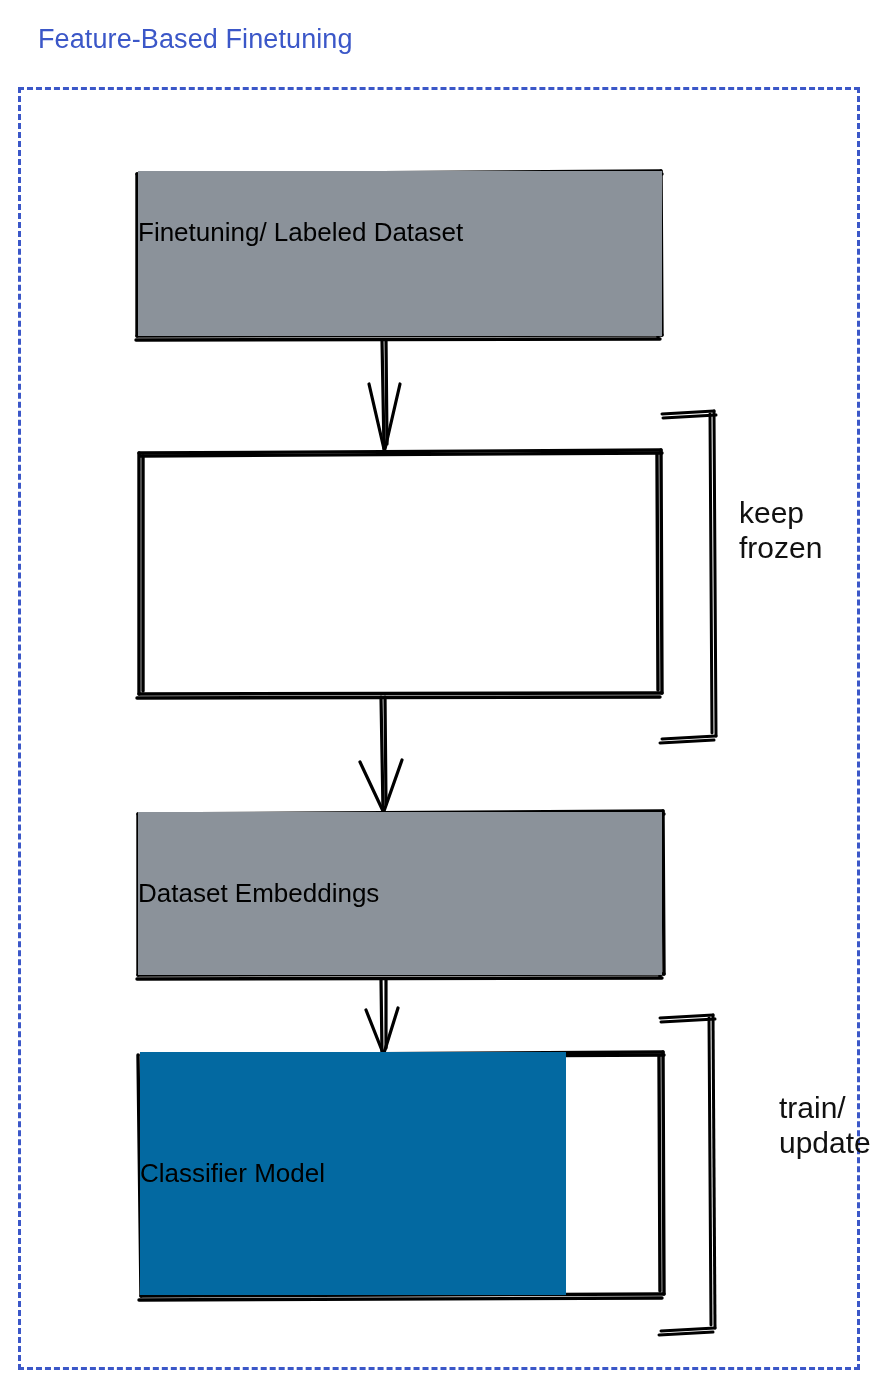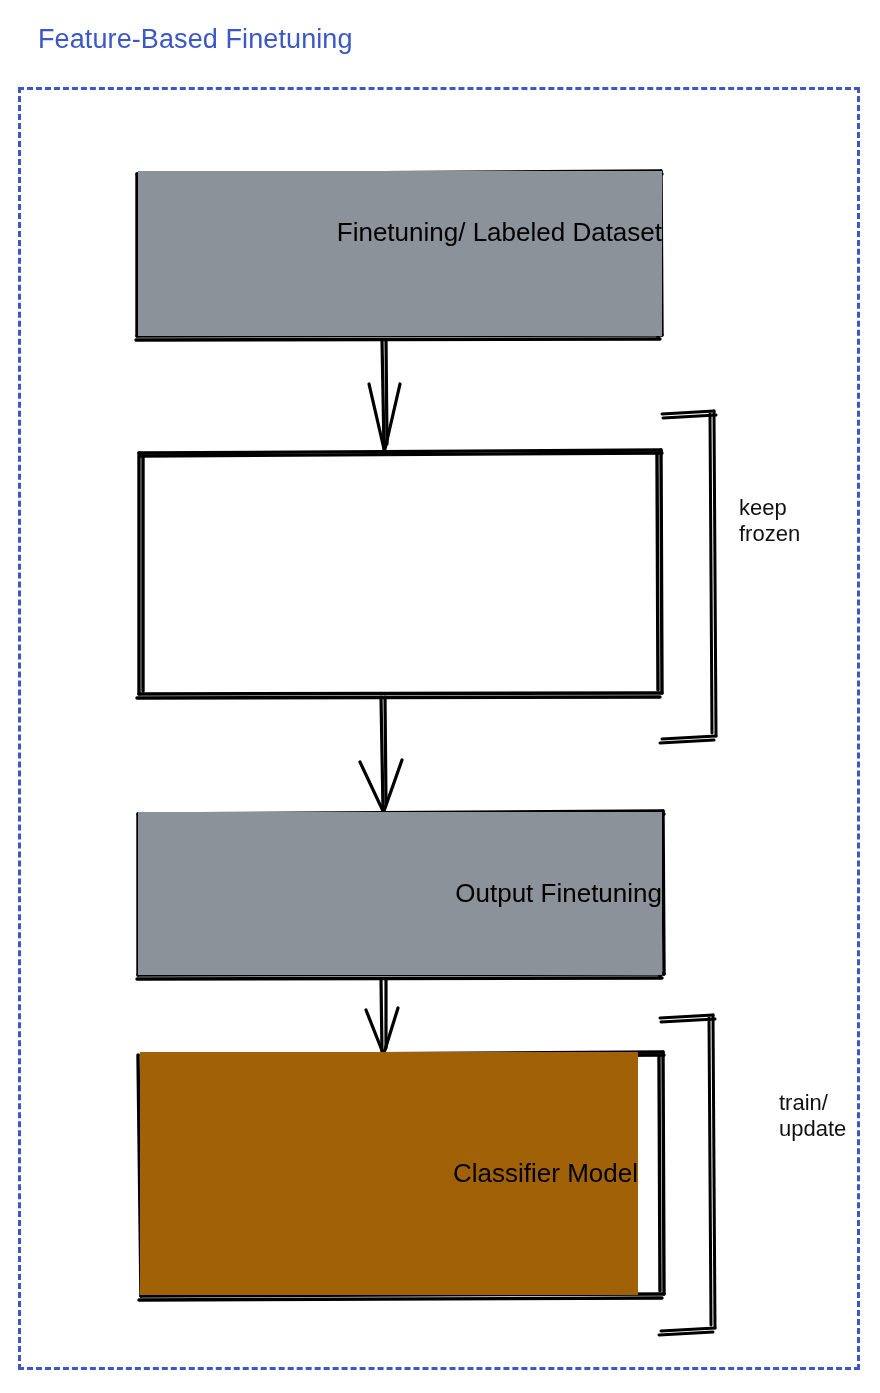--- a/index.html
+++ b/index.html
@@ -56,21 +56,21 @@
     width: 880px;
     height: 1393px;
     pointer-events: none;
   }
 
   
   .node {
     position: absolute;
     box-sizing: border-box;
     display: flex;
-    justify-content: flex-end;
+    justify-content: flex-start;
   }
   .node .node-label {
     font-size: 26px;
     font-weight: 400;
     color: #000000;
     line-height: 1.15;
     white-space: nowrap;
     font-family: "Liberation Sans", sans-serif;
   }
 
@@ -95,30 +95,30 @@
     left: 138px;
     top: 812px;
     width: 524px;
     height: 163px;
     background: #8b929a;
     align-items: center;
   }
   #node-classifier {
     left: 140px;
     top: 1052px;
-    width: 498px;
+    width: 426px;
     height: 243px;
-    background: #a16207;
+    background: #0369a1;
     align-items: center;
   }
 
   
   .side-note {
     position: absolute;
-    font-size: 22px;
+    font-size: 30px;
     color: #111111;
     line-height: 1.18;
     font-family: "Liberation Sans", sans-serif;
     white-space: pre-line;
   }
   #note-keep-frozen {
     left: 739px;
     top: 495px;
     width: 130px;
   }
@@ -226,21 +226,21 @@
 
     </g>
   </svg>
 
   <div class="node" id="node-dataset">
     <span class="node-label">Finetuning/ Labeled Dataset</span>
   </div>
 
 
   <div class="node" id="node-embeddings">
-    <span class="node-label">Output Finetuning</span>
+    <span class="node-label">Dataset Embeddings</span>
   </div>
 
   <div class="node" id="node-classifier">
     <span class="node-label">Classifier Model</span>
   </div>
 
   <div class="side-note" id="note-keep-frozen">keep
 frozen</div>
 
   <div class="side-note" id="note-train-update">train/

